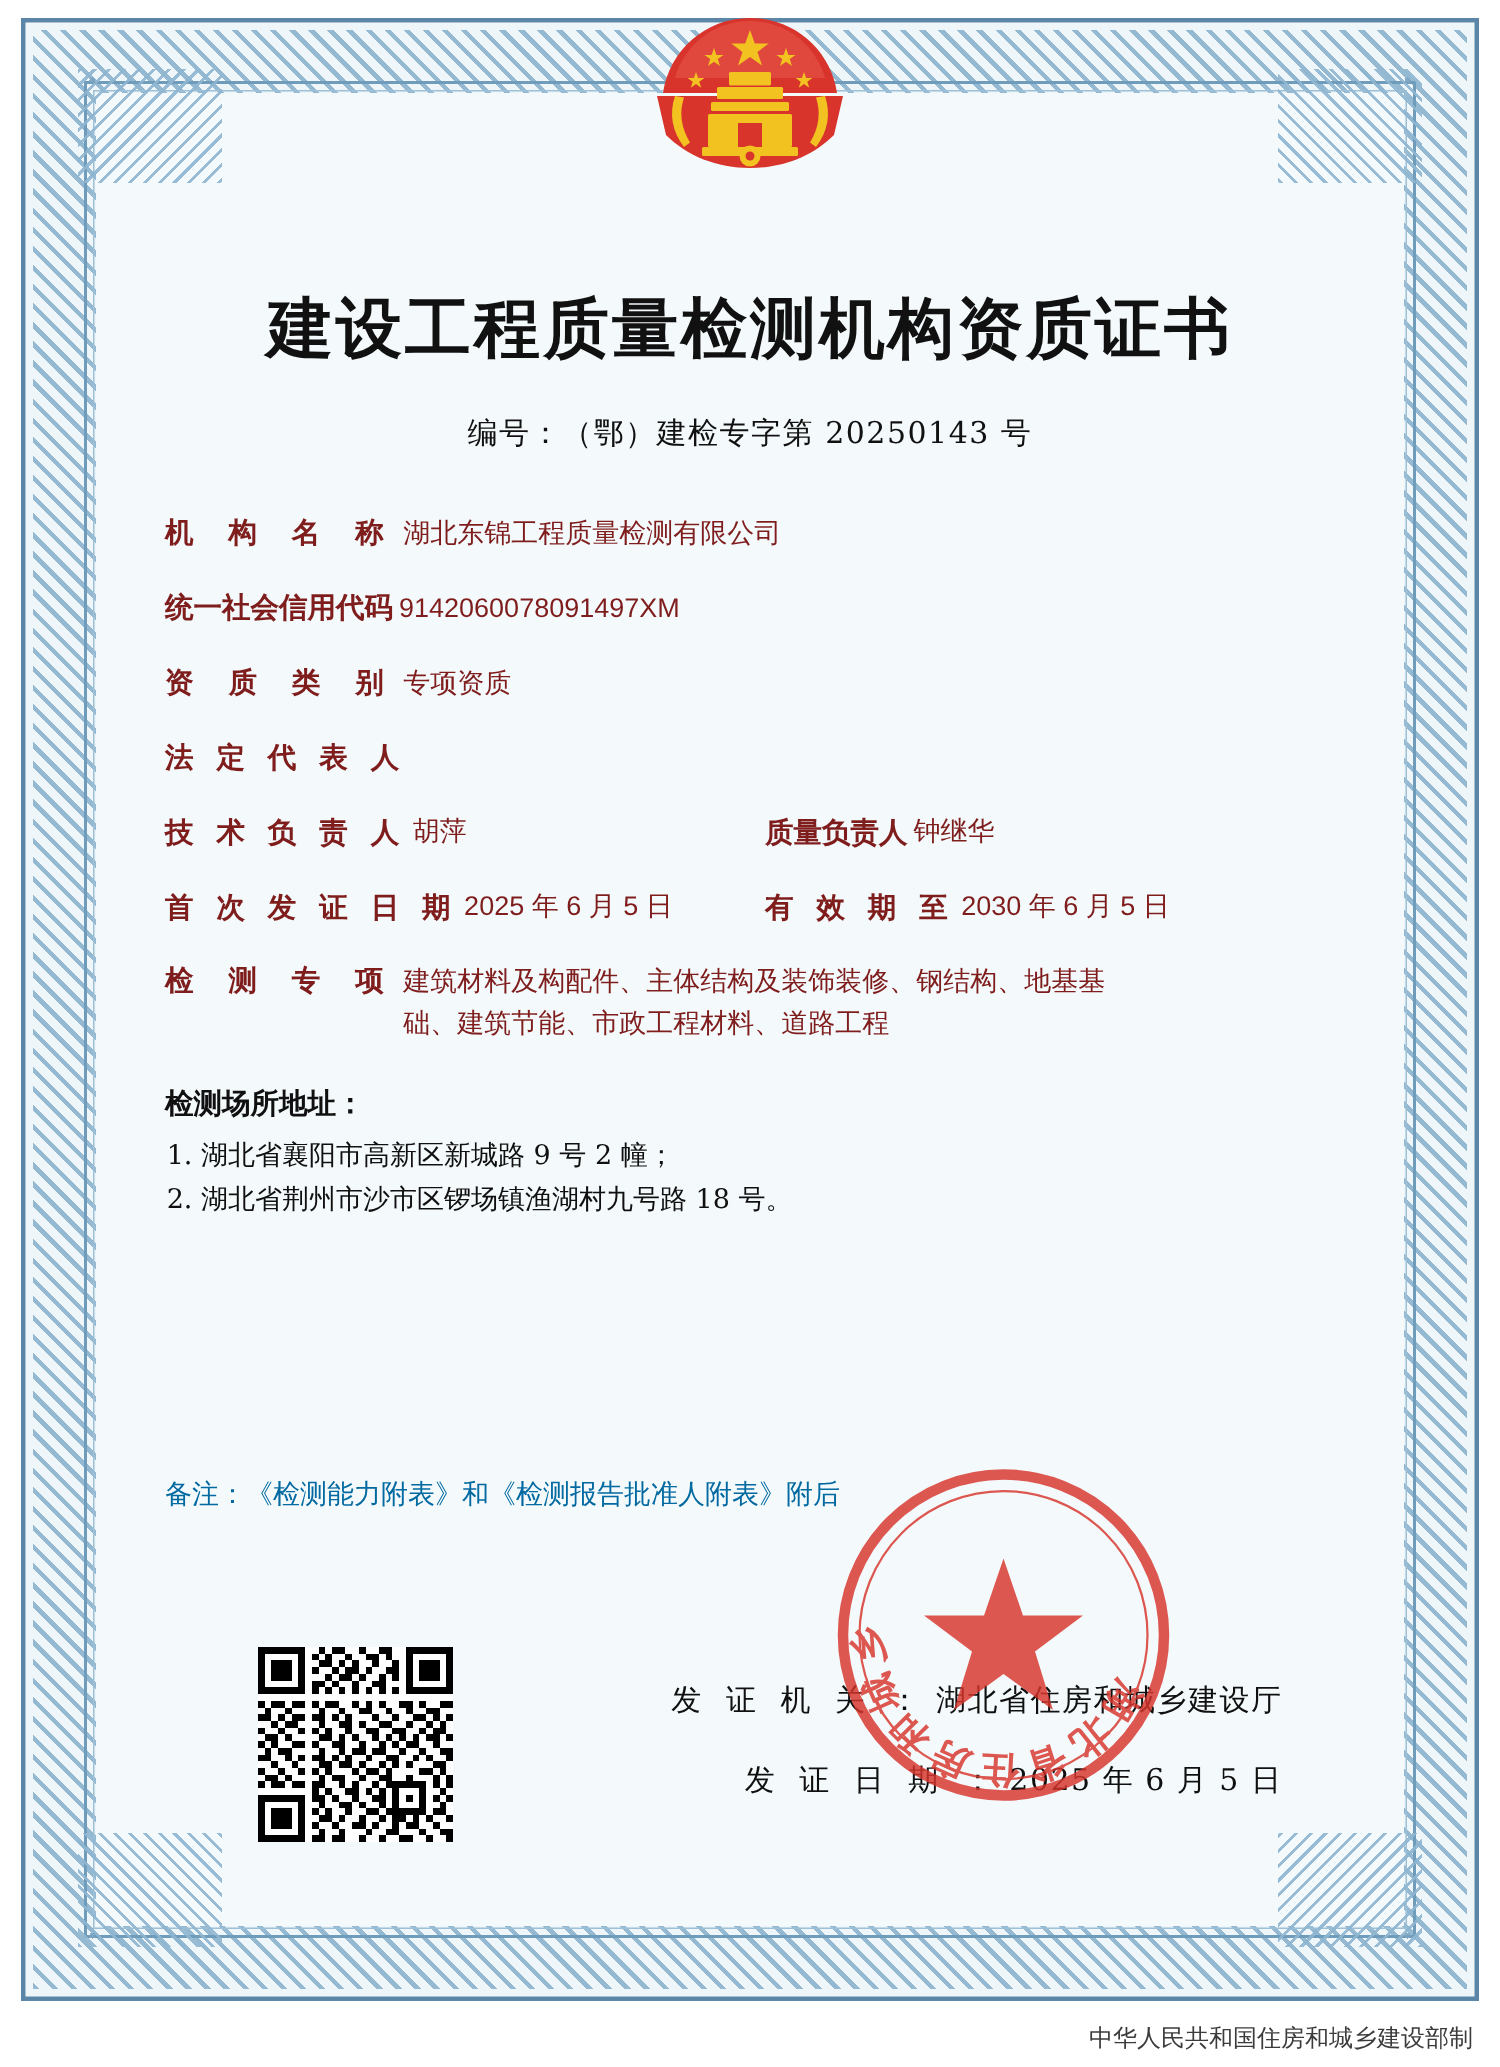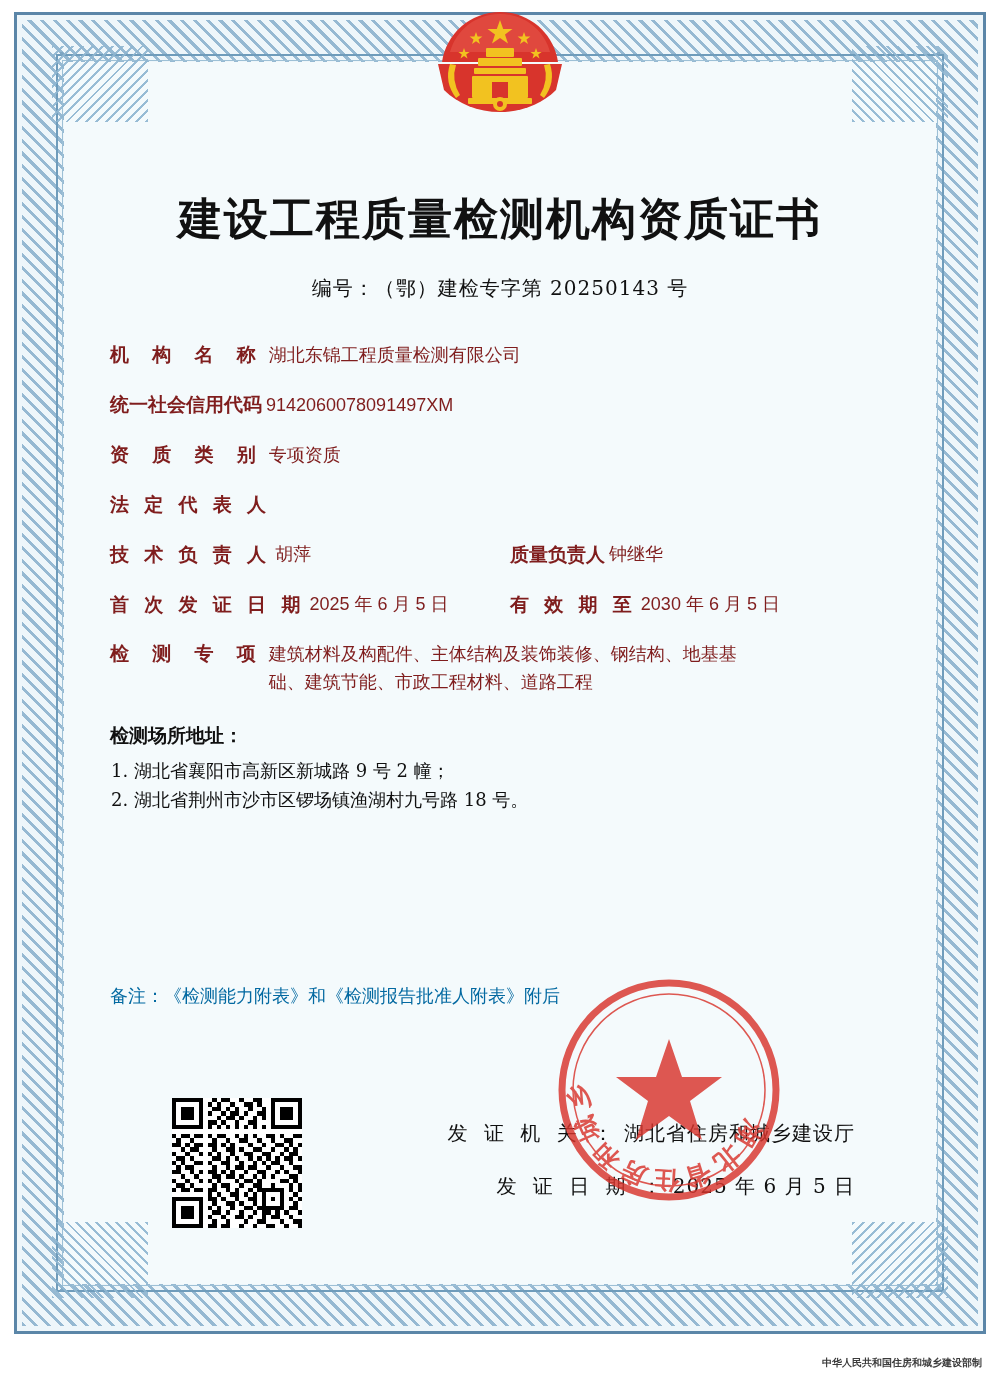--- a/index.html
+++ b/index.html
@@ -205,24 +205,23 @@
     z-index: 7;
     opacity: .82;
   }
 
   
   .footer {
     position: absolute;
     right: 18px;
     bottom: 8px;
     font-family: "DejaVu Serif", "Liberation Serif", serif;
-    font-size: 10px;
+    font-size: 16px;
     color: #3b3b3b;
     z-index: 6;
-    font-weight: bold;
   }
 </style>
 </head>
 <body>
 
 <div class="page">
 
   <div class="frame-outer"></div>
   <div class="frame-pattern"></div>
   <div class="frame-inner"></div>

